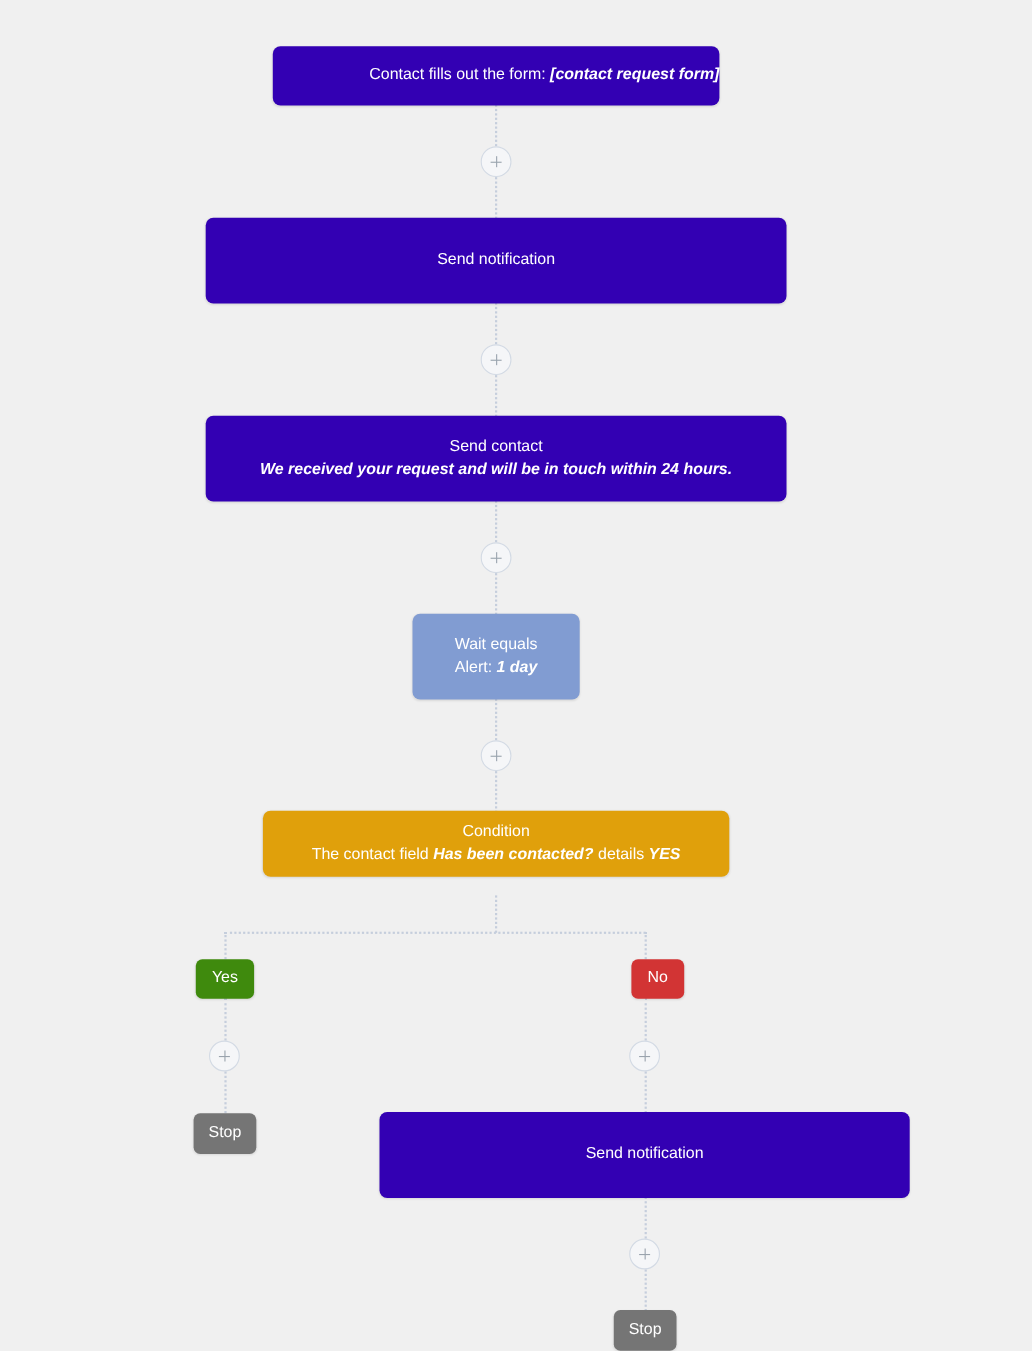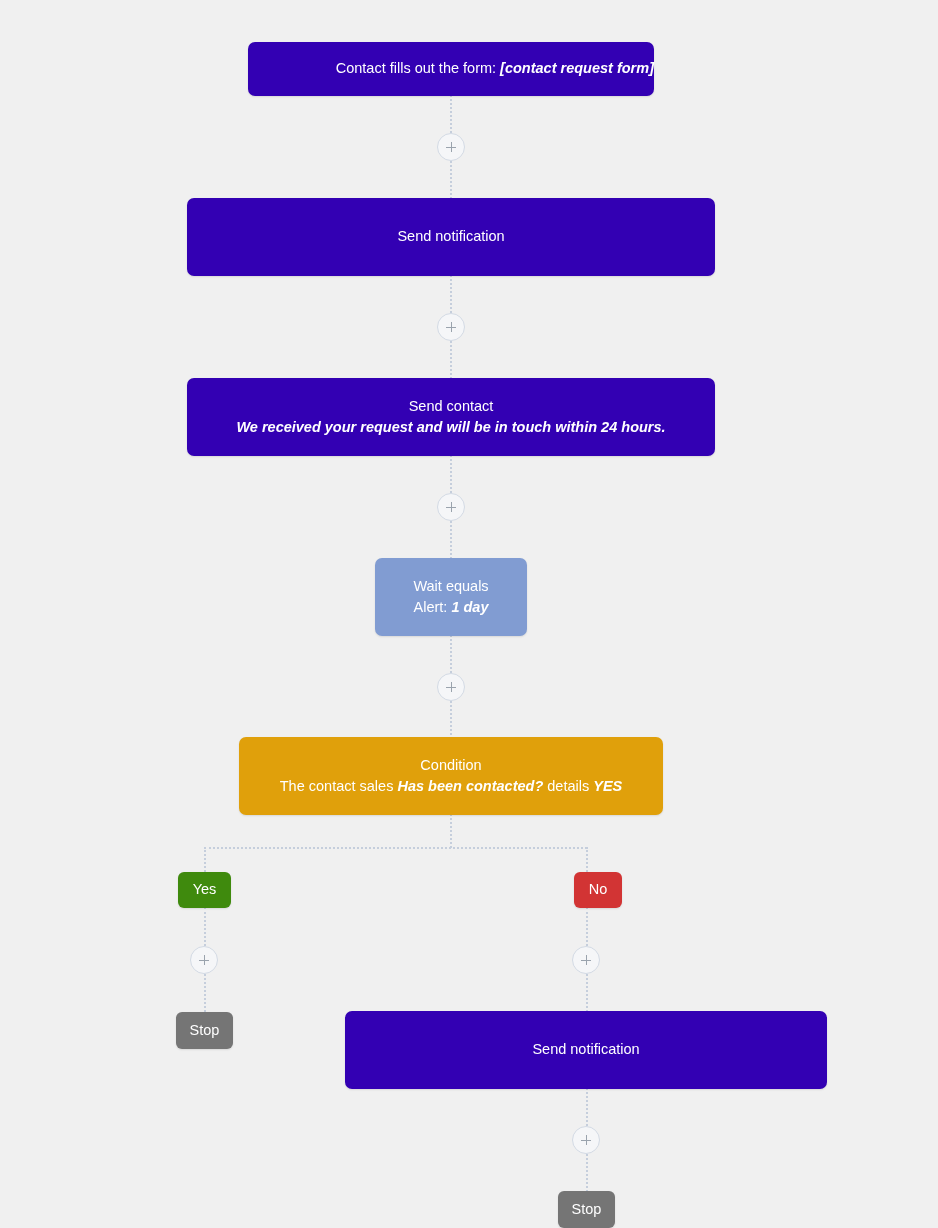--- a/index.html
+++ b/index.html
@@ -159,24 +159,24 @@
   </div>
 
   <div class="node wait" style="left:375px; top:558px; width:152px; height:78px;">
     <span class="ln">Wait equals</span>
     <span class="ln">
       <span>Alert:</span>
       <b>1 day</b>
     </span>
   </div>
 
-  <div class="node cond" style="left:239px; top:737px; width:424px; height:78px;">
+  <div class="node cond" style="left:239px; top:737px; width:424px; height:60px;">
     <span class="ln">Condition</span>
     <span class="ln">
-      <span>The contact sales</span>
+      <span>The contact field</span>
       <b>Has been contacted?</b>
       <span>details</span>
       <b>YES</b>
     </span>
   </div>
 
   <div class="node yes pill" style="left:178px; top:872px; width:53px; height:36px;">
     <span class="ln">Yes</span>
   </div>
 

